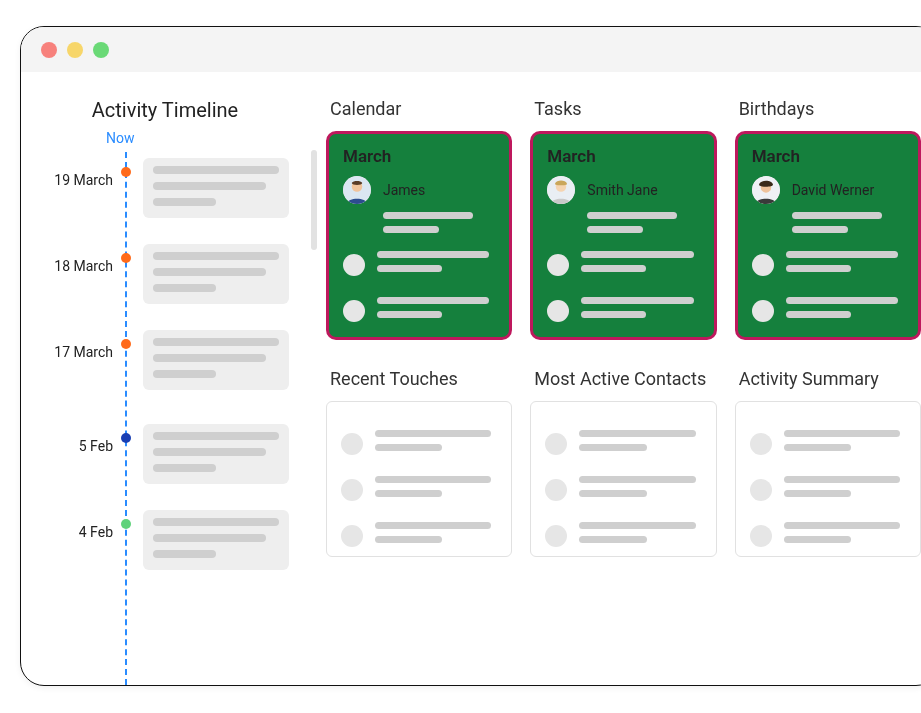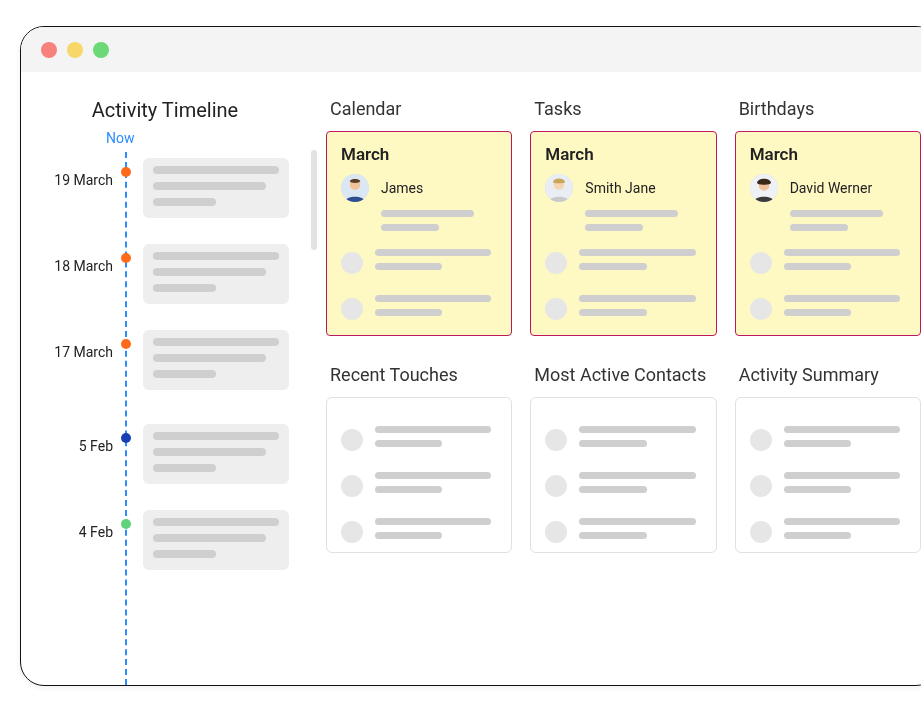--- a/index.html
+++ b/index.html
@@ -147,23 +147,23 @@
     flex: 1;
     min-width: 0;
   }
   .section-title {
     font-size: 18px;
     color: #333;
     margin: 6px 0 12px 4px;
     font-weight: 400;
   }
   .card {
-    border: 1px solid #be185d;
-    border-radius: 4px;
-    background: #fef9c3;
+    border: 3px solid #be185d;
+    border-radius: 10px;
+    background: #15803d;
     padding: 12px 14px;
   }
   .card .month {
     font-size: 17px;
     font-weight: 600;
     color: #222;
     margin-bottom: 10px;
   }
   .person {
     display: flex;

